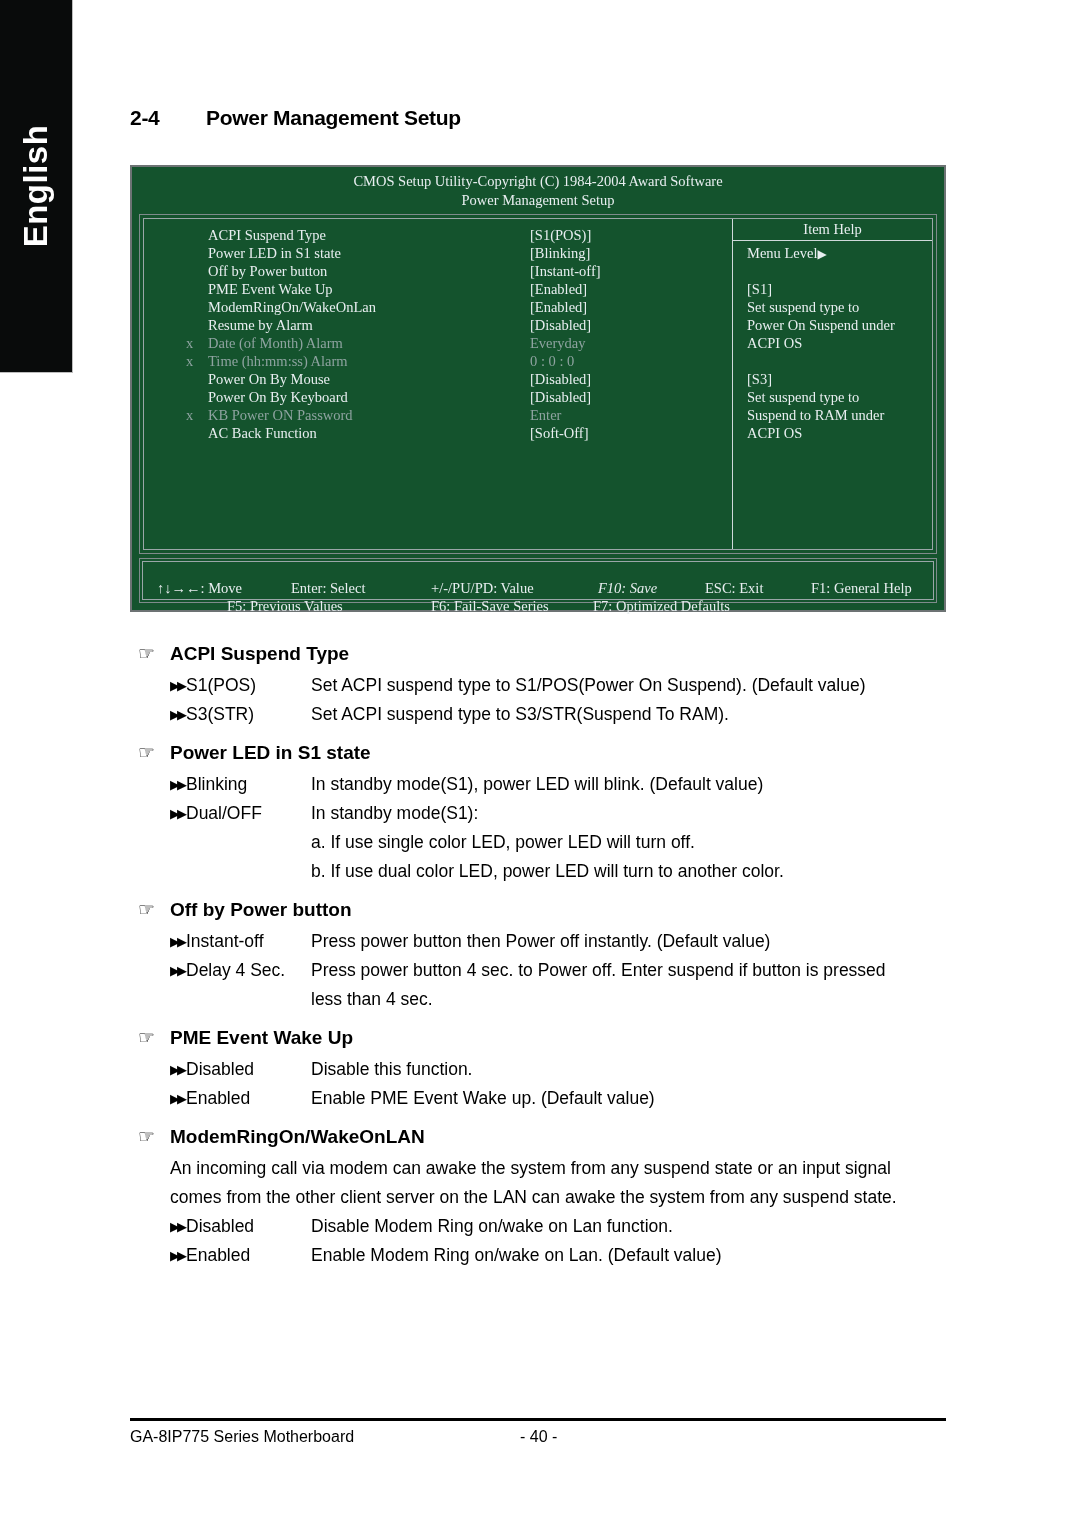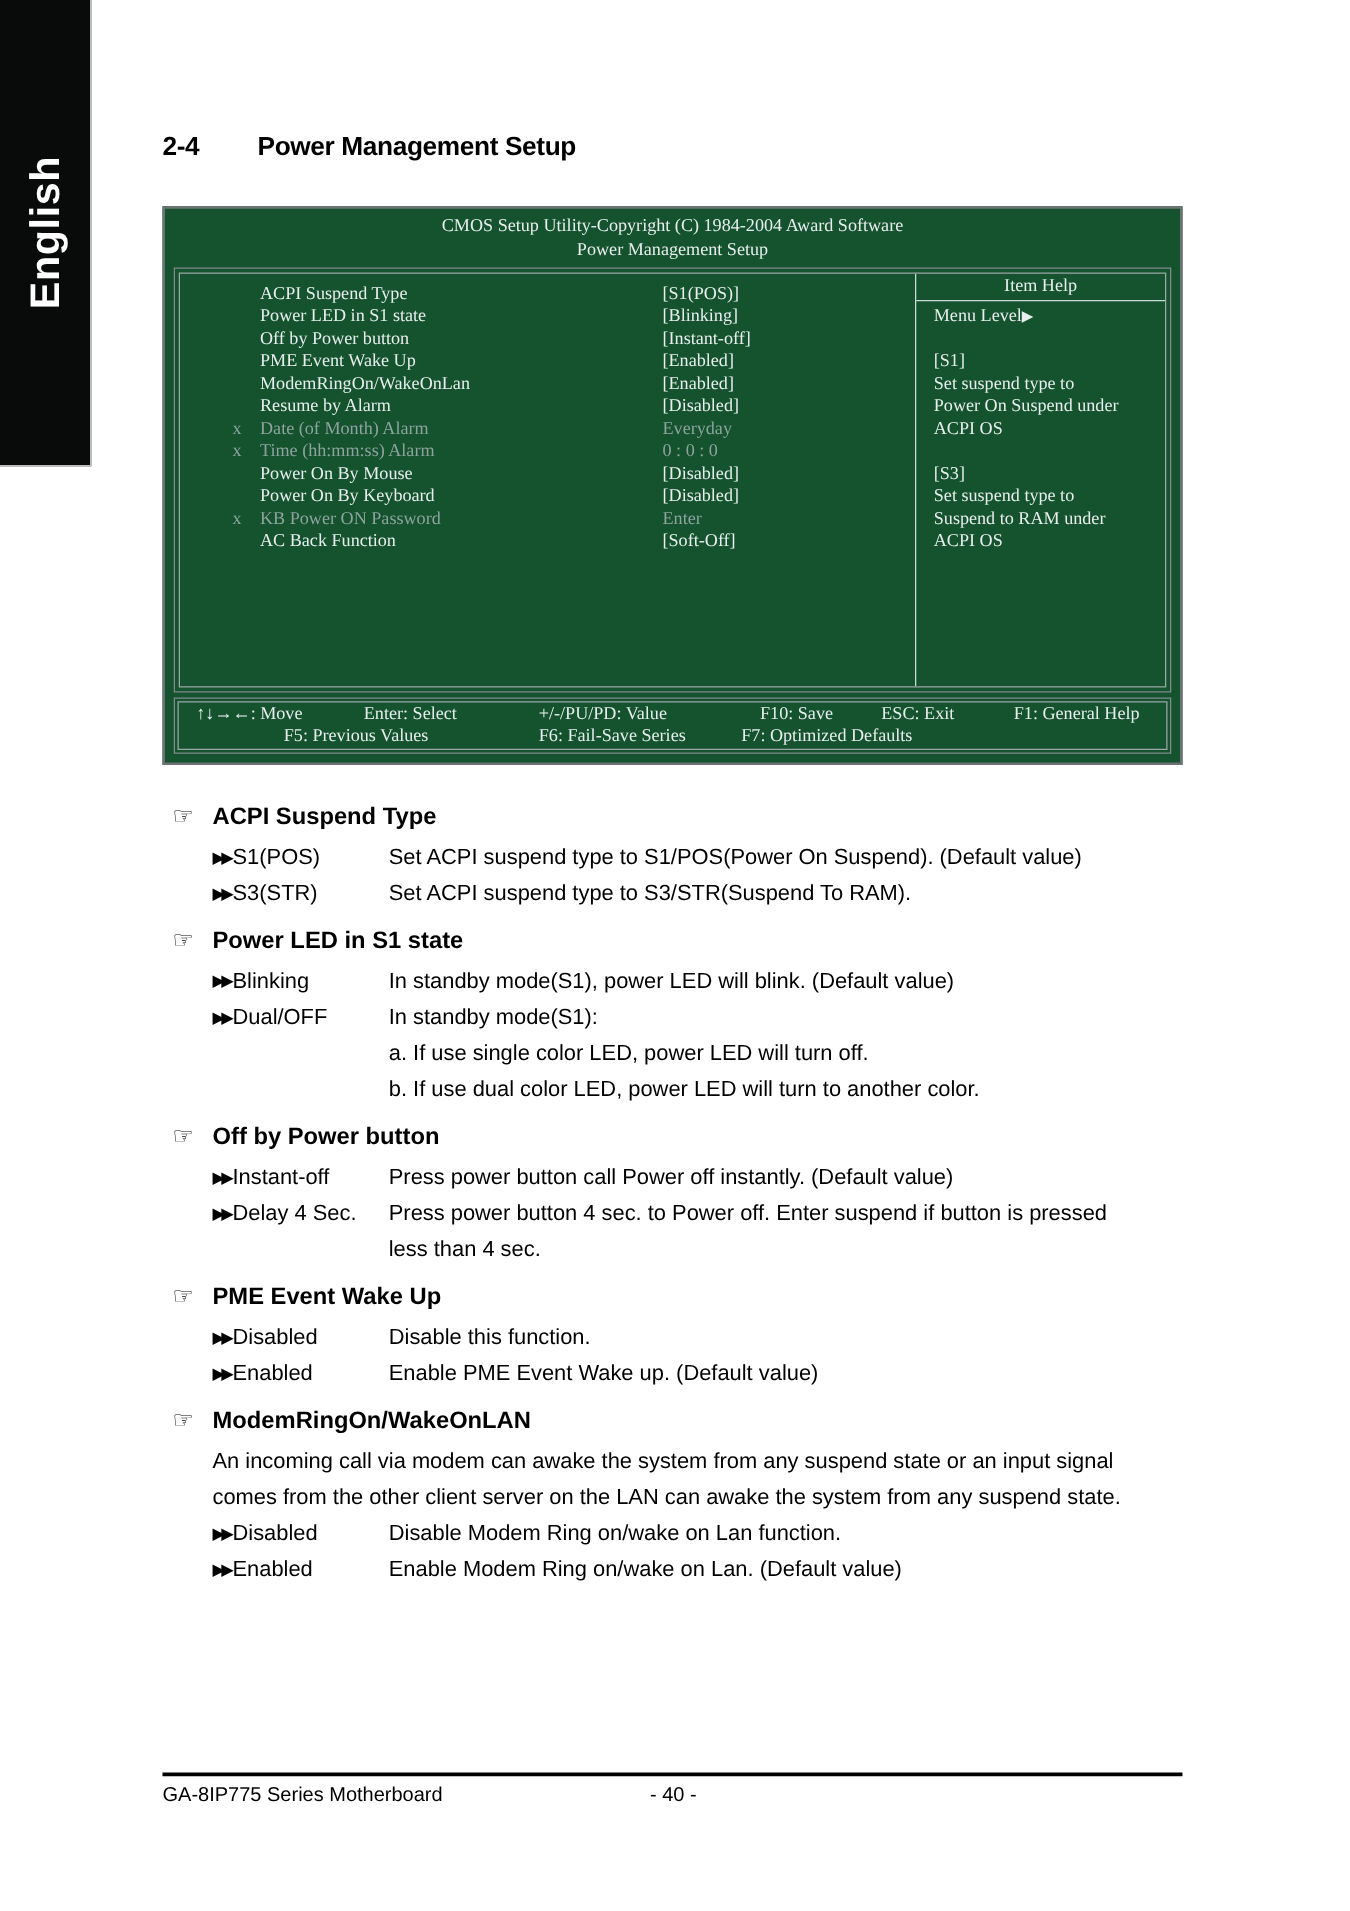--- a/index.html
+++ b/index.html
@@ -155,21 +155,21 @@
     bottom: 7px;
     height: 45px;
     border: 1px solid #7f8b8c;
     box-sizing: border-box;
   }
   #bios .keybar-inner {
     position: absolute;
     left: 2px; top: 2px; right: 2px; bottom: 2px;
     border: 1px solid #9aa6a8;
     box-sizing: border-box;
-    padding-top: 0;
+    padding-top: 17px;
   }
   #bios .keyrow {
     position: relative;
     height: 18px;
     line-height: 18px;
     white-space: nowrap;
   }
   #bios .keyrow span { position: absolute; }
 
   
@@ -350,21 +350,21 @@
         </div>
       </div>
     </div>
 
     <div class="keybar">
       <div class="keybar-inner">
         <div class="keyrow" id="keyrow1">
             <span style="left: 14px;">↑↓→←: Move</span>
             <span style="left: 148px;">Enter: Select</span>
             <span style="left: 288px;">+/-/PU/PD: Value</span>
-            <span style="left: 465px;">F10: Save</span>
+            <span style="left: 455px; font-style: italic;">F10: Save</span>
             <span style="left: 562px;">ESC: Exit</span>
             <span style="left: 668px;">F1: General Help</span>
           </div>
         <div class="keyrow" id="keyrow2">
             <span style="left: 84px;">F5: Previous Values</span>
             <span style="left: 288px;">F6: Fail-Save Series</span>
             <span style="left: 450px;">F7: Optimized Defaults</span>
           </div>
       </div>
     </div>
@@ -394,21 +394,21 @@
         <span class="oname">Dual/OFF</span>
         <span class="odesc">In standby mode(S1):</span>
       </div>
       <div class="cont">a. If use single color LED, power LED will turn off.</div>
       <div class="cont">b. If use dual color LED, power LED will turn to another color.</div>
       <div class="blockgap"></div>
       <div class="sec-head"><span class="hand">☞</span><span>Off by Power button</span></div>
       <div class="opt">
         <span class="marker">▶▶</span>
         <span class="oname">Instant-off</span>
-        <span class="odesc">Press power button call Power off instantly. (Default value)</span>
+        <span class="odesc">Press power button then Power off instantly. (Default value)</span>
       </div>
       <div class="opt">
         <span class="marker">▶▶</span>
         <span class="oname">Delay 4 Sec.</span>
         <span class="odesc">Press power button 4 sec. to Power off. Enter suspend if button is pressed</span>
       </div>
       <div class="cont">less than 4 sec.</div>
       <div class="blockgap"></div>
       <div class="sec-head"><span class="hand">☞</span><span>PME Event Wake Up</span></div>
       <div class="opt">

